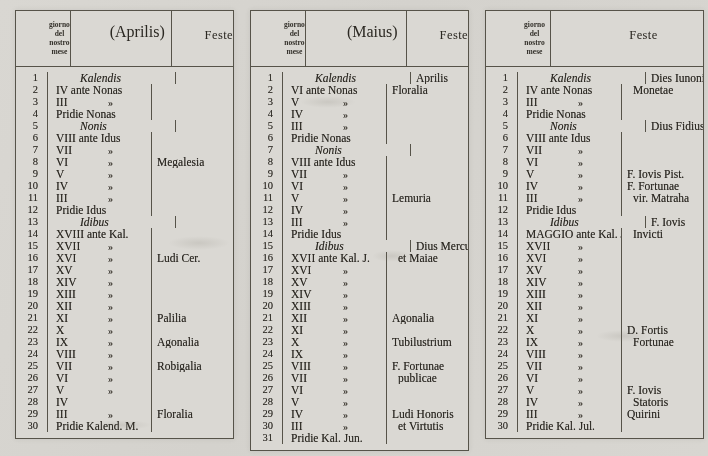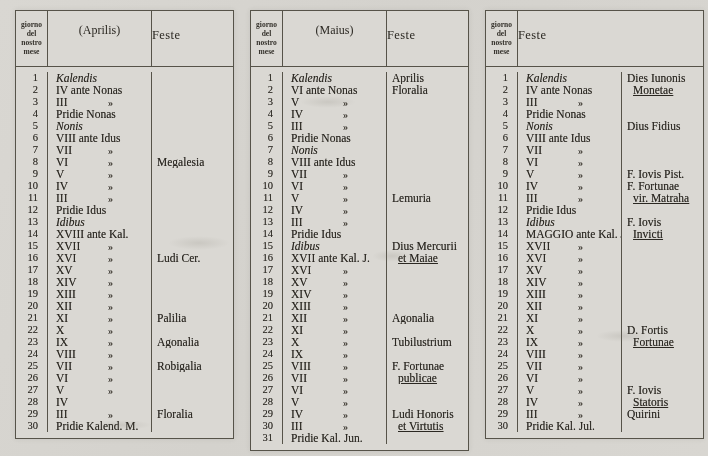--- a/index.html
+++ b/index.html
@@ -16,43 +16,43 @@
   }
   .cal-table{
     position:absolute;top:10px;width:217px;
     border:1px solid #565349;
     background:#dad8d3;
     box-sizing:content-box;
     box-shadow:0 0 5px rgba(60,55,45,.10);
   }
   .t0{left:15px}.t1{left:250px}.t2{left:485px}
   .thead{display:flex;height:55px;border-bottom:1px solid #565349;}
-  .hc{box-sizing:border-box;}
+  .hc{box-sizing:border-box;margin-left:33px;}
   .day-head{
     width:32px;border-right:1px solid #565349;
     font-size:7.5px;font-weight:bold;line-height:9px;
     text-align:center;padding-top:9px;color:#33302a;
   }
   .month-head{width:104px;border-right:1px solid #565349;text-align:center;padding-top:11px;}
   .month-name{font-size:13.5px;letter-spacing:1.2px;}
-  .month-latin{font-size:12px;margin-top:1px;}
-  .feste-head{flex:1;padding-top:17px;font-size:12.5px;letter-spacing:.4px;}
+  .month-latin{font-size:16px;margin-top:1px;}
+  .feste-head{flex:1;text-align:center;padding-top:17px;font-size:12.5px;letter-spacing:.4px;}
   .tbody{padding:5px 0 6px;}
   .row{display:flex;height:12px;line-height:12px;font-size:11.5px;}
   .c{box-sizing:border-box;}
   .day{
     width:32px;border-right:1px solid #565349;
     text-align:right;padding-right:9px;font-size:10.5px;color:#322f29;
   }
   .entry{width:104px;border-right:1px solid #565349;padding-left:8px;white-space:nowrap;overflow:hidden;}
-  .entry.it{font-style:italic;}
+  .entry.it{font-style:italic;margin-left:24px;}
   .rn{display:inline-block;width:52px;}
   .ditto{font-size:10px;color:#3a372f;}
   .feste{flex:1;padding-left:5px;white-space:nowrap;overflow:hidden;}
-  .feste.ind{padding-left:11px;text-decoration:underline;}
+  .feste.ind{padding-left:11px;}
   .row,.entry,.feste{text-shadow:0 0 .4px rgba(43,40,34,.55);}
   
   .smudge{position:absolute;pointer-events:none;
     background:radial-gradient(ellipse at center, rgba(118,114,103,.16), rgba(118,114,103,0) 70%);}
   .s1{left:168px;top:236px;width:62px;height:14px;}
   .s2{left:300px;top:96px;width:56px;height:12px;}
   .s3{left:596px;top:330px;width:54px;height:12px;}
   .s4{left:92px;top:420px;width:60px;height:10px;}
   .s5{left:372px;top:250px;width:40px;height:12px;}
 </style>

